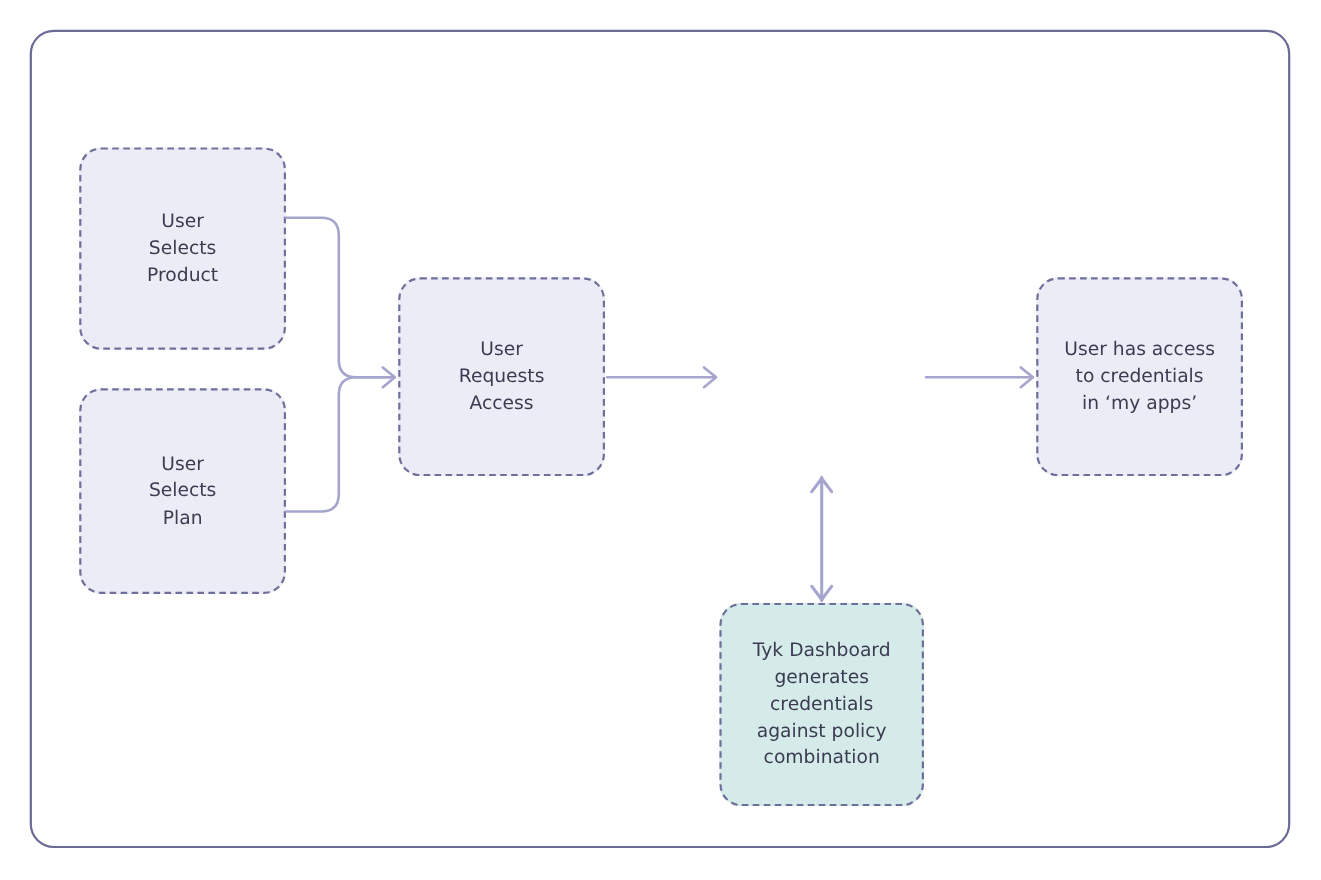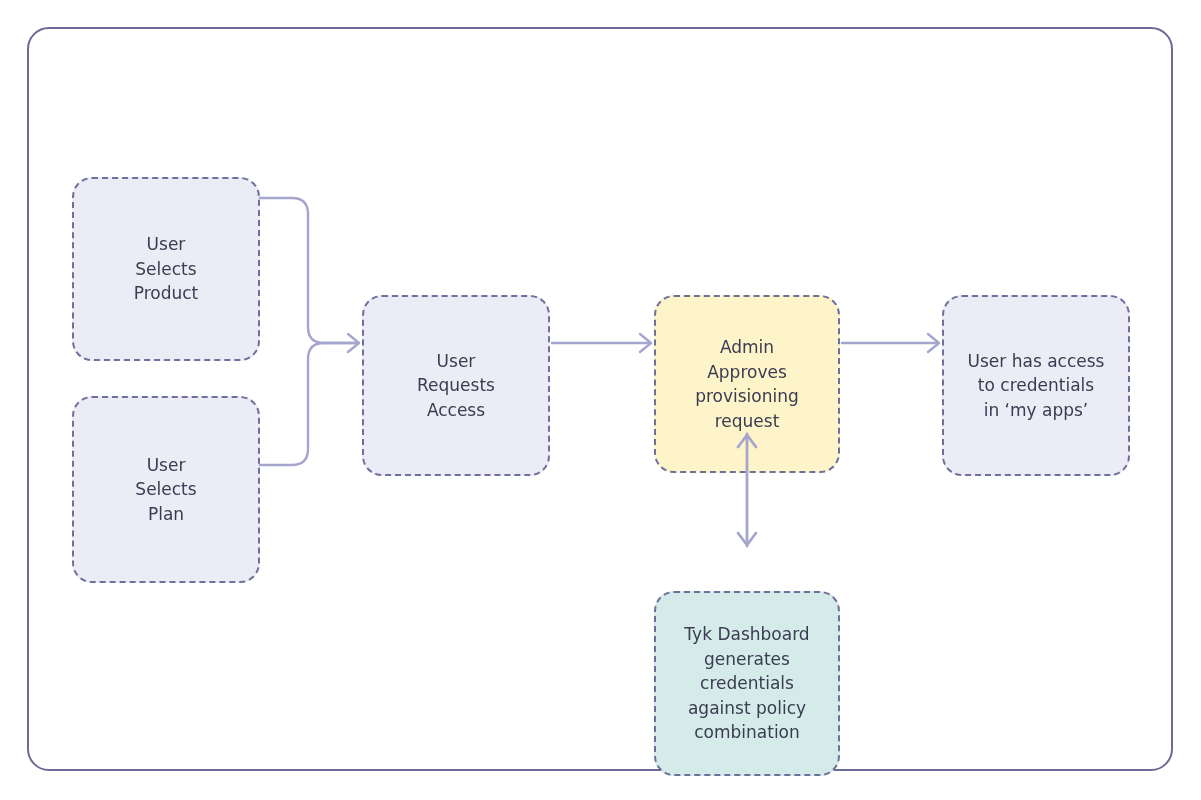--- a/index.html
+++ b/index.html
@@ -54,21 +54,20 @@
     border-radius: 20px;
     display: flex;
     align-items: center;
     justify-content: center;
     text-align: center;
     color: #3b3b52;
     font-family: "DejaVu Sans", sans-serif;
     font-size: 17px;
     line-height: 24.5px;
     padding: 4px 10px;
-    margin-top: 43px;
   }
   .node .node-label {
     white-space: pre-line;
     display: block;
   }
 
   .fill-lavender { background: #ececf6; }
   .fill-yellow   { background: #fdf4c9; }
   .fill-teal     { background: #d4ebe9; }
 
@@ -101,26 +100,20 @@
 Selects
 Plan</span>
   </div>
 
   <div class="node fill-lavender" style="left:362px; top:252px; width:188px; height:181px;">
     <span class="node-label">User
 Requests
 Access</span>
   </div>
 
-  <div class="node fill-yellow" style="left:654px; top:252px; width:186px; height:178px;">
-    <span class="node-label">Admin
-Approves
-provisioning
-request</span>
-  </div>
 
   <div class="node fill-teal" style="left:654px; top:548px; width:186px; height:185px;">
     <span class="node-label">Tyk Dashboard
 generates
 credentials
 against policy
 combination</span>
   </div>
 
   <div class="node fill-lavender" style="left:942px; top:252px; width:188px; height:181px;">

